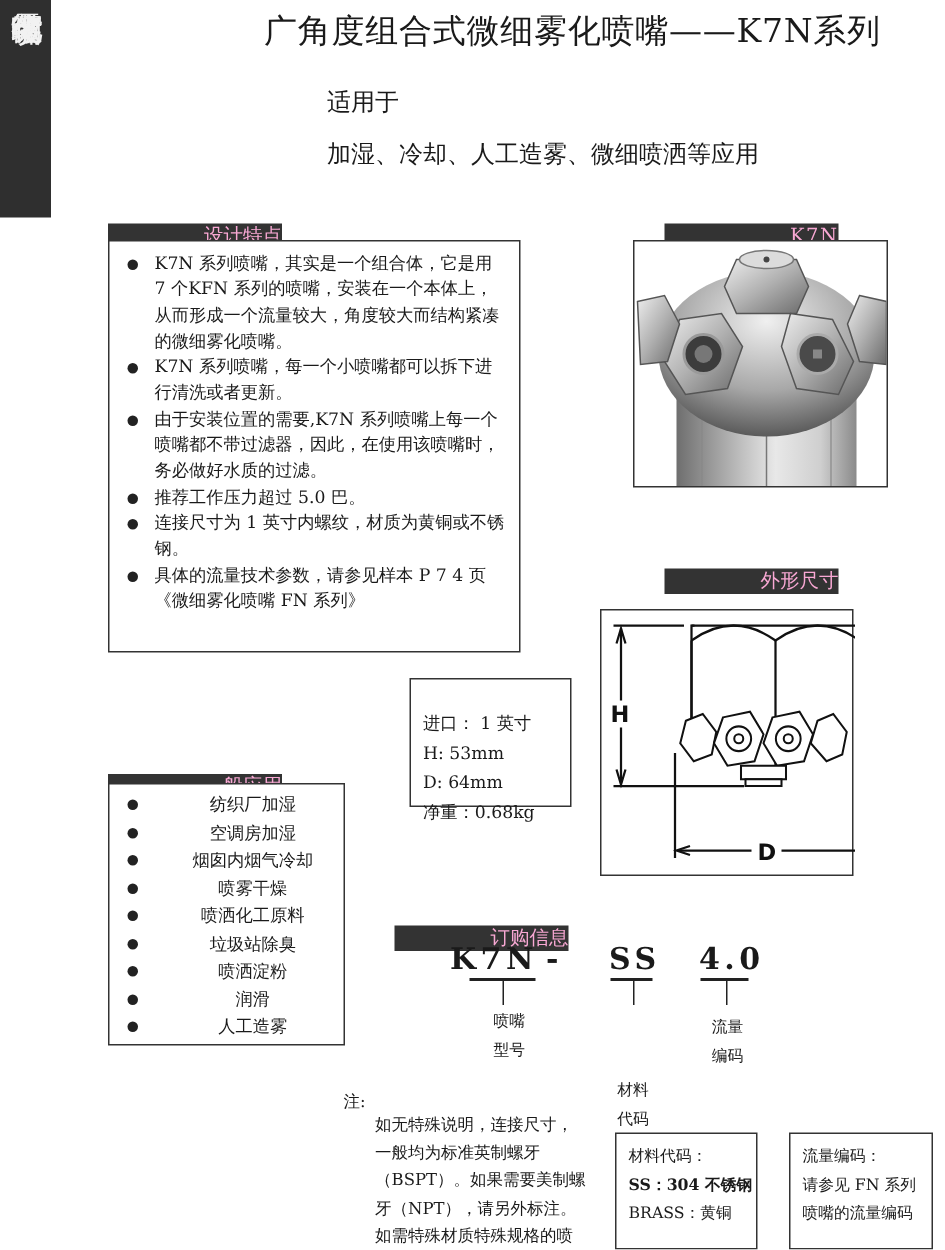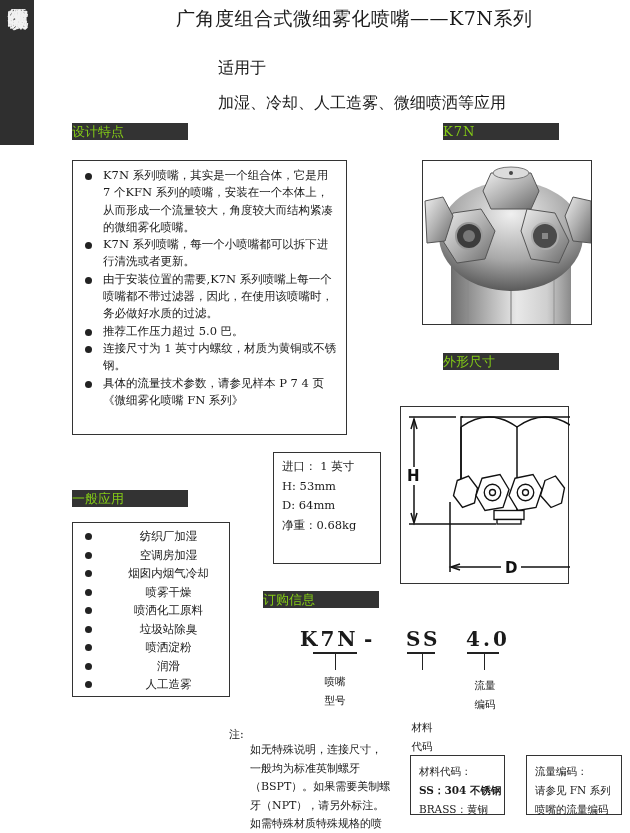--- a/index.html
+++ b/index.html
@@ -2,52 +2,52 @@
 <html><head>
 <meta charset="utf-8">
 <style>
   * { margin:0; padding:0; box-sizing:border-box; }
   html, body { width:630px; height:833px; background:#fff; overflow:hidden; }
   body { position:relative; font-family:"DejaVu Serif","Liberation Serif",serif; color:#1a1a1a; }
 
   .side-tab { position:absolute; left:0; top:0; width:34px; height:145px; background:#2f2f2f; }
   .side-tab span { position:absolute; left:6px; top:-8px; width:24px; color:#f2f2f2; font-family:"DejaVu Sans",sans-serif; font-size:21px; line-height:25px; writing-mode:vertical-rl; text-orientation:upright; }
 
-  .title { position:absolute; left:176px; top:6px; font-size:19px; letter-spacing:0.5px; white-space:nowrap; }
+  .title { position:absolute; left:176px; top:6px; font-size:22px; letter-spacing:0.5px; white-space:nowrap; }
   .applies { position:absolute; left:218px; top:58px; font-size:16px; }
   .applies-list { position:absolute; left:218px; top:93px; font-size:16px; white-space:nowrap; }
 
-  .section-bar { position:absolute; background:#333; color:#84cc16; font-family:"DejaVu Sans","Liberation Sans",sans-serif; font-size:13px; height:17px; line-height:17px; text-align:left; }
+  .section-bar { position:absolute; background:#333; color:#f9a8d4; font-family:"DejaVu Sans","Liberation Sans",sans-serif; font-size:13px; height:17px; line-height:17px; text-align:right;margin-top:26px; }
   .section-bar.serif { font-family:"DejaVu Serif",serif; letter-spacing:1px; }
 
   .box { position:absolute; border:1px solid #333; background:#fff; }
 
   .features { left:72px; top:160px; width:275px; height:275px; padding:6px 8px 0 10px; font-size:11.5px; line-height:17.3px; }
   .features li { list-style:none; position:relative; padding-left:20px; }
   .features li::before { content:""; position:absolute; left:2px; top:6px; width:7px; height:7px; border-radius:50%; background:#222; }
 
   .photo-box { left:422px; top:160px; width:170px; height:165px; overflow:hidden; }
 
-  .spec { left:273px; top:452px; width:108px; height:112px; padding:4px 0 0 8px; font-size:11.5px; line-height:19.5px; }
+  .spec { left:273px; top:452px; width:108px; height:86px; padding:20px 0 0 8px; font-size:11.5px; line-height:19.5px; }
 
   .dim-box { left:400px; top:406px; width:169px; height:178px; }
 
   .apps { left:72px; top:522px; width:158px; height:175px; padding:4px 0 0 10px; font-size:11.5px; line-height:18.5px;text-align:center; }
   .apps li { list-style:none; position:relative; padding-left:25px; }
   .apps li::before { content:""; position:absolute; left:2px; top:6px; width:7px; height:7px; border-radius:50%; background:#222; }
 
   .code { position:absolute; font-size:20px; font-weight:bold; letter-spacing:3px; }
   .code-underline { position:absolute; height:1.5px; background:#222; }
   .code-tick { position:absolute; width:1px; background:#222; }
   .code-label { position:absolute; font-size:10.5px; line-height:19px; text-align:center; width:30px; }
 
   .note-head { position:absolute; left:229px; top:727px; font-size:11px; }
   .note-text { position:absolute; left:250px; top:741px; width:142px; font-size:11px; line-height:18.5px; }
 
-  .code-box { top:755px; height:60px; padding:6px 0 0 8px; font-size:10.5px; line-height:19px; }
+  .code-box { top:755px; height:78px; padding:6px 0 0 8px; font-size:10.5px; line-height:19px; }
 </style>
 </head>
 <body>
 
 <div class="side-tab">
   <span>微细雾化喷嘴</span>
 </div>
 
 <div class="title">广角度组合式微细雾化喷嘴——K7N系列</div>
 <div class="applies">适用于</div>
@@ -172,21 +172,21 @@
 <div class="code" style="left:466px; top:627px;">4.0</div>
 
 <div class="code-underline" style="left:313px; top:652px; width:44px;"></div>
 <div class="code-underline" style="left:407px; top:652px; width:28px;"></div>
 <div class="code-underline" style="left:467px; top:652px; width:32px;"></div>
 
 <div class="code-tick" style="left:335px; top:653px; height:17px;"></div>
 <div class="code-tick" style="left:422px; top:653px; height:17px;"></div>
 <div class="code-tick" style="left:484px; top:653px; height:17px;"></div>
 
-<div class="code-label" style="left:320px; top:672px;">
+<div class="code-label" style="left:320px; top:672px;text-align:right;">
   <div>喷嘴</div>
   <div>型号</div>
 </div>
 <div class="code-label" style="left:407px; top:674px;margin-top:44px;">
   <div>材料</div>
   <div>代码</div>
 </div>
 <div class="code-label" style="left:470px; top:676px;">
   <div>流量</div>
   <div>编码</div>

